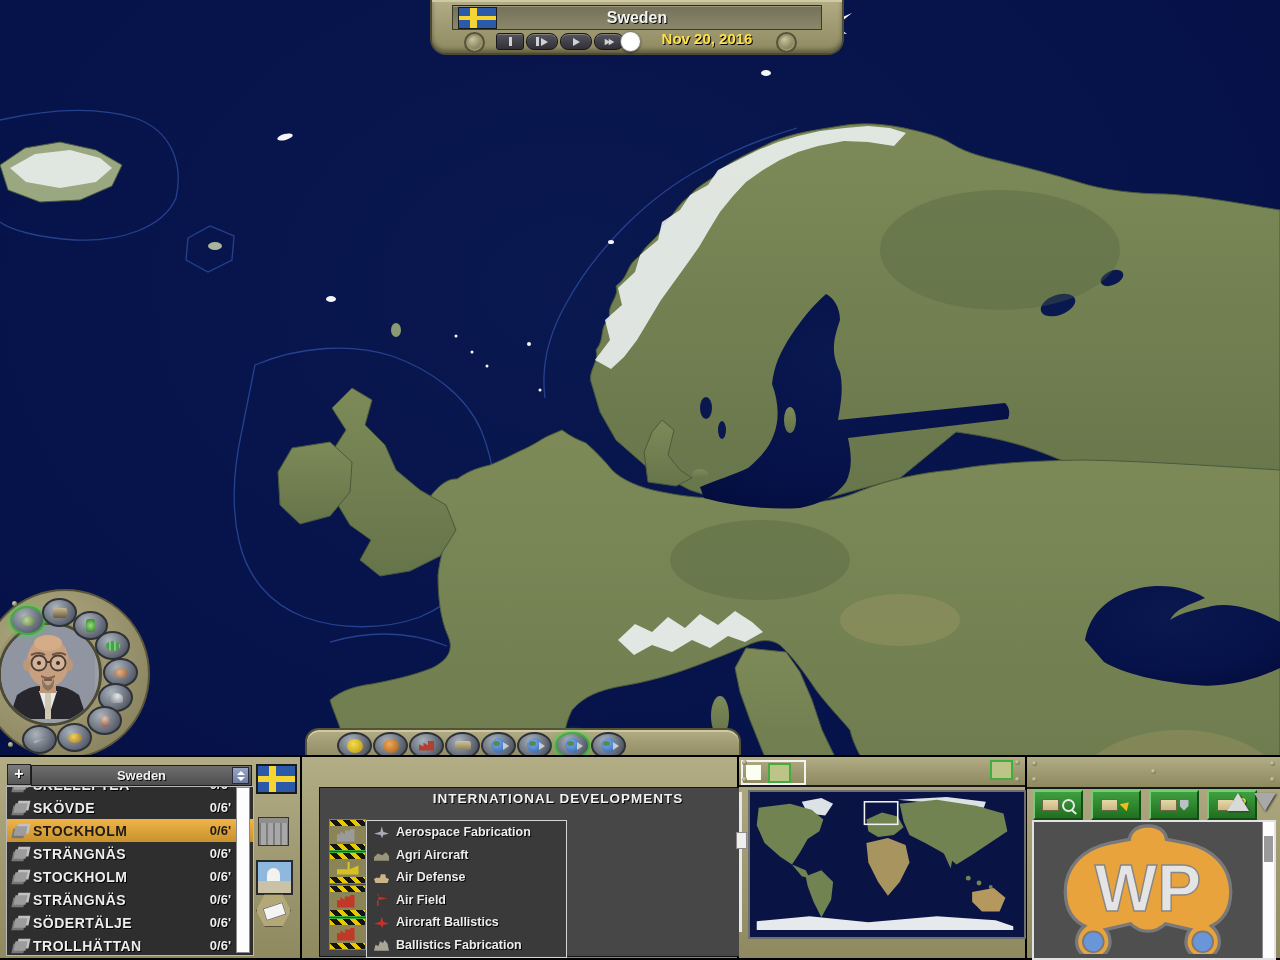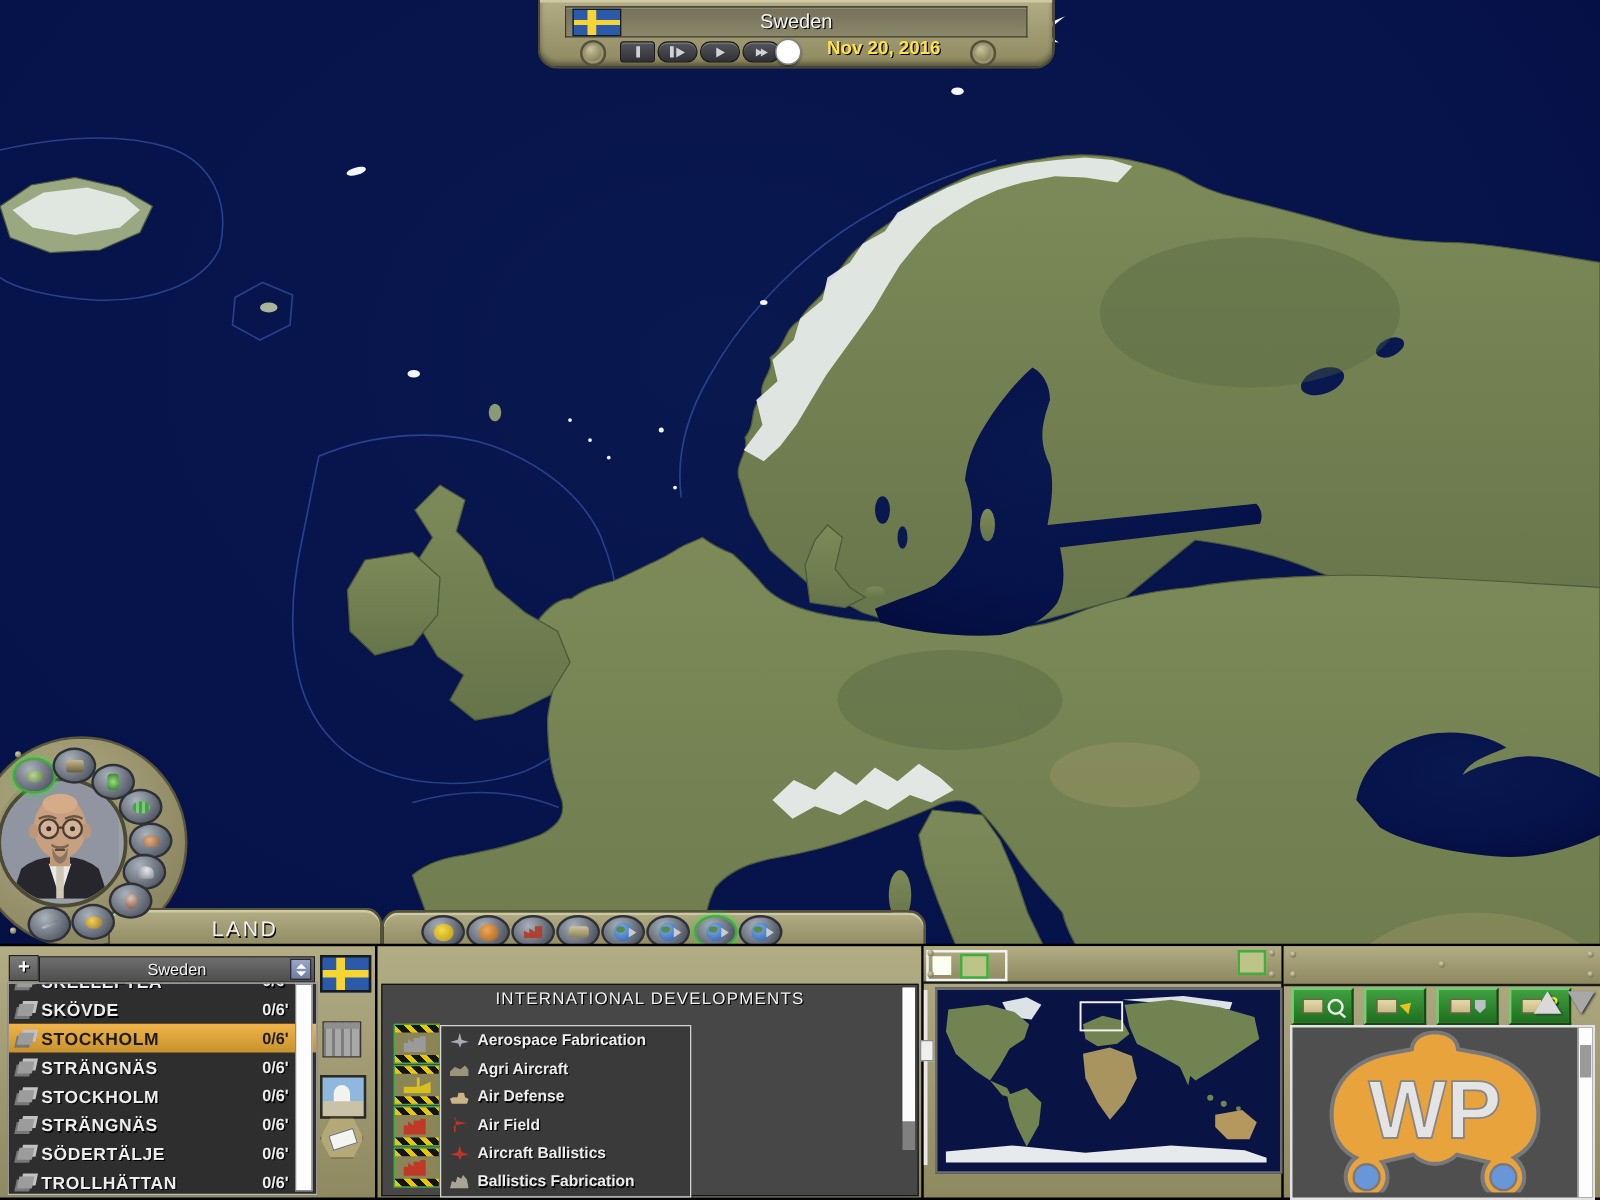--- a/index.html
+++ b/index.html
@@ -2,21 +2,21 @@
 <html><head>
 <meta charset="utf-8">
 <style>
   html,body{margin:0;padding:0;background:#000;}
   #stage{position:relative;width:1280px;height:960px;overflow:hidden;background:#041040;
          font-family:"Liberation Sans",sans-serif;}
   .abs{position:absolute;}
   svg{display:block;}
   
   .khaki{background:linear-gradient(180deg,#b3ad85 0%,#a19c74 45%,#8e895f 100%);}
-  .txt{color:#f2f2f2;font-weight:normal;text-shadow:1px 1px 0 rgba(0,0,0,.95);}
+  .txt{color:#f2f2f2;font-weight:bold;text-shadow:1px 1px 0 rgba(0,0,0,.95);}
   .rivet{position:absolute;width:5px;height:5px;border-radius:50%;
          background:radial-gradient(circle at 35% 30%,#d8d4b0,#5a563c);}
   
   #topbar{left:430px;top:0;width:410px;height:53px;border:2px solid #4c4934;border-top:none;
           border-radius:0 0 16px 16px;box-shadow:inset 0 2px 0 #cfcaa4, inset 0 -3px 4px rgba(0,0,0,.35);}
   #nameplate{left:20px;top:5px;width:368px;height:23px;background:linear-gradient(180deg,#75715a,#8b876a);
              border:1px solid #3c3a2a;border-top-color:#2a2920;box-shadow:inset 0 1px 0 rgba(255,255,255,.25);
              display:flex;align-items:center;justify-content:center;font-size:16px;}
   .flag{background:#2a5aa8;position:relative;overflow:hidden;border:1px solid #1a1a1a;}
   .flag:before{content:"";position:absolute;left:30%;top:0;width:18%;height:100%;background:#f6d432;}
@@ -88,21 +88,21 @@
            display:flex;align-items:center;justify-content:center;font-size:14.5px;letter-spacing:1px;}
   .ovalbtn{position:absolute;top:732px;width:31px;height:23px;border-radius:50%;
            background:radial-gradient(circle at 38% 30%,#a8b0ba,#5a616c 70%,#3d434c);
            border:2px solid #2e3138;display:flex;align-items:center;justify-content:center;}
   .ovalbtn.active{border-color:#3fae3f;box-shadow:0 0 6px #49d049;}
   .globe{width:15px;height:15px;border-radius:50%;background:radial-gradient(circle at 38% 32%,#7db0e8,#2a5aa8);position:relative;}
   .globe:before{content:"";position:absolute;left:2px;top:3px;width:7px;height:5px;border-radius:50%;background:#5a8a4a;}
   .globe:after{content:"";position:absolute;right:-3px;top:4px;width:0;height:0;
                border-top:4px solid transparent;border-bottom:4px solid transparent;border-left:6px solid #c8ccd2;}
   #sec2{left:302px;width:435px;}
-  #ind-inner{left:3px;top:30px;width:428px;height:168px;}
+  #ind-inner{left:17px;top:30px;width:428px;height:168px;padding-left:16px;}
   #ind-sub{top:3px;width:100%;text-align:center;font-size:13.5px;letter-spacing:1px;}
   .hz{position:absolute;left:9px;width:35px;height:30px;border:1px solid #3fae3f;
       background:#8a8456;display:flex;align-items:center;justify-content:center;}
   .hz:before,.hz:after{content:"";position:absolute;left:0;width:100%;height:6px;
       background:repeating-linear-gradient(45deg,#e8c800 0 4px,#141414 4px 9px);}
   .hz:before{top:0;} .hz:after{bottom:0;}
   .hz .fac{width:22px;height:13px;clip-path:polygon(0 100%,0 45%,18% 45%,18% 20%,38% 45%,38% 15%,62% 15%,62% 0,82% 0,82% 100%);}
   #devlist{left:46px;top:32px;width:199px;height:136px;background:#3a3a3a;border:1px solid #d5d5d5;overflow:hidden;}
   .drow{height:22.5px;display:flex;align-items:center;padding:0 14px 0 7px;font-size:12.5px;font-weight:bold;
         color:#ededed;text-shadow:1px 1px 0 #000;}
@@ -250,23 +250,20 @@
         <div class="tri-r" style="transform:scale(.8)"></div>
         <div class="tri-r" style="transform:scale(.8);margin-left:-3px"></div>
       </div>
     <div id="clock" class="abs"></div>
     <div id="date" class="abs">Nov 20, 2016</div>
   </div>
 
   <div id="disc" class="abs"></div>
   <div class="rivet" style="left:12px;top:601px"></div>
   <div class="rivet" style="left:8px;top:742px"></div>
-  <div id="landtab" class="abs khaki txt">
-      <span>LAND</span>
-    </div>
 
   <div id="portrait" class="abs">
     <svg width="94" height="94" viewBox="0 0 94 94">
       <rect width="94" height="94" fill="#a8acb0"></rect>
       <rect width="94" height="94" fill="url(#oc)" opacity=".15"></rect>
       <path d="M8,94 L16,70 Q30,59 47,61 Q64,59 78,70 L86,94 Z" fill="#26262c"></path>
       <path d="M38,66 L47,94 L56,66 Z" fill="#e8e8e4"></path>
       <rect x="44" y="66" width="6" height="28" fill="#cfc8b4"></rect>
       <rect x="39" y="54" width="16" height="14" fill="#c09878"></rect>
       <ellipse cx="47" cy="37" rx="21" ry="25" fill="#c8a080"></ellipse>

